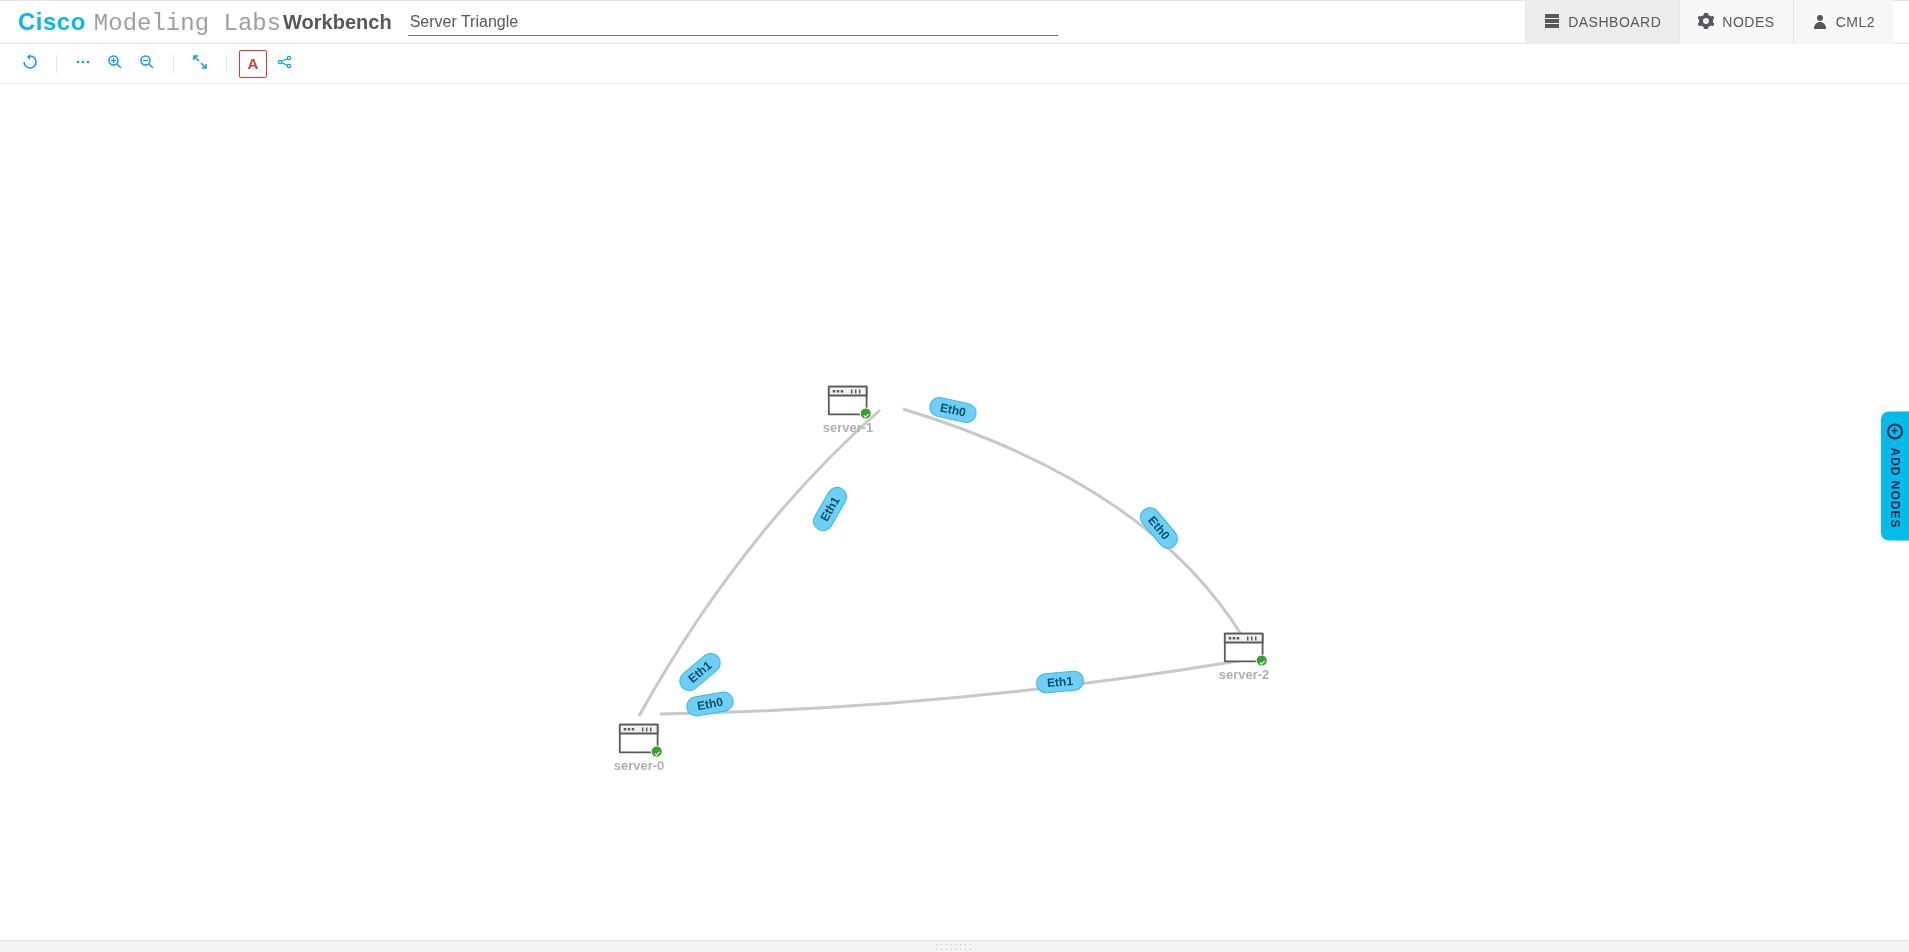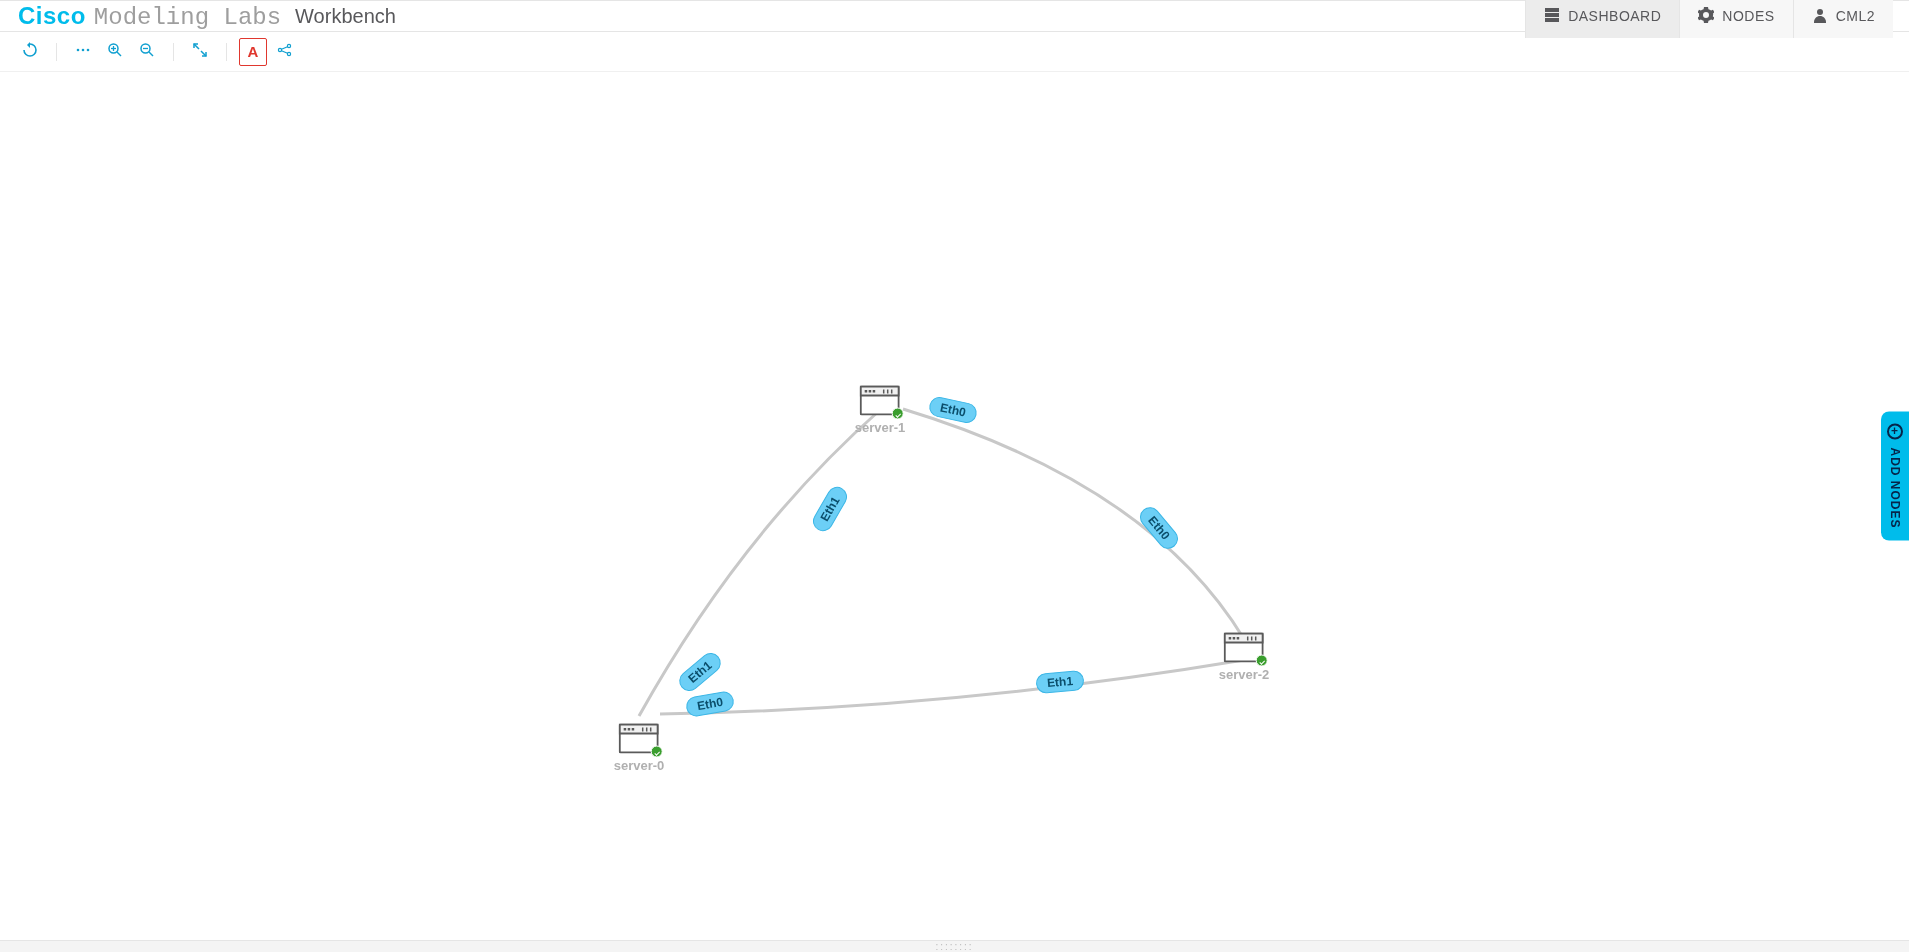--- a/index.html
+++ b/index.html
@@ -1,22 +1,22 @@
 <!DOCTYPE html>
 <html><head>
 <meta charset="utf-8">
 <style>
 * { box-sizing: border-box; margin: 0; padding: 0; }
 html, body { width: 100%; height: 100%; font-family: -apple-system, BlinkMacSystemFont, "Segoe UI", Helvetica, Arial, sans-serif; background: #fff; color: #58585b; overflow: hidden; }
 
-.header { display: flex; align-items: center; height: 32px; border-top: 1px solid #e5e5e5; border-bottom: 1px solid #e5e5e5; padding: 0 16px 0 18px; }
+.header { display: flex; align-items: center; height: 44px; border-top: 1px solid #e5e5e5; border-bottom: 1px solid #e5e5e5; padding: 0 16px 0 18px; }
 .brand { display: flex; align-items: baseline; gap: 6px; }
 .brand-cisco { color: #00bceb; font-weight: 800; font-size: 24px; letter-spacing: 0.5px; }
 .brand-ml { color: #9e9e9e; font-size: 24px; font-weight: 300; margin-left: 2px; font-family: Liberation Mono, monospace; }
-.workbench { color: #58585b; font-size: 20px; font-weight: 400; margin-left: 14px; }
+.workbench { color: #58585b; font-size: 20px; font-weight: 700; margin-left: 2px; }
 .lab-name-wrap { margin-left: 16px; flex: 0 0 650px; }
 .lab-name { width: 100%; border: none; border-bottom: 1px solid #707070; padding: 4px 2px; font-size: 16px; color: #58585b; background: transparent; outline: none; }
 .header-spacer { flex: 1; }
 .hbtn { display: inline-flex; align-items: center; gap: 8px; height: 44px; padding: 12px 18px; border-left: 1px solid #e5e5e5; background: #f7f7f7; color: #58585b; font-size: 14px; letter-spacing: 0.5px; cursor: pointer; user-select: none; }
 .hbtn.active { background: #ececec; }
 .hbtn svg { width: 16px; height: 16px; }
 
 .toolbar { display: flex; align-items: center; height: 40px; padding: 0 16px; gap: 4px; border-bottom: 1px solid #f0f0f0; }
 .tbtn { width: 28px; height: 28px; display: inline-flex; align-items: center; justify-content: center; color: #0f9fd0; cursor: pointer; border-radius: 2px; }
 .tbtn svg { width: 16px; height: 16px; }
@@ -46,20 +46,23 @@
 </style>
 </head>
 <body>
 
 <div class="header">
   <div class="brand">
     <span class="brand-cisco">Cisco</span>
     <span class="brand-ml">Modeling Labs</span>
   </div>
   <div class="workbench">Workbench</div>
+  <div class="lab-name-wrap">
+    <input class="lab-name" type="text" value="Server Triangle" style="">
+  </div>
   <div class="header-spacer"></div>
   <div class="hbtn active">
     <span>
       <svg viewBox="0 0 16 16">
           <rect x="1" y="1" width="14" height="4" fill="#58585b"></rect>
           <rect x="1" y="6" width="14" height="4" fill="#58585b"></rect>
           <rect x="1" y="11" width="14" height="4" fill="#58585b"></rect>
         </svg>
     </span>
     <span>DASHBOARD</span>
@@ -152,21 +155,21 @@
             <rect x="9" y="4.5" width="2.5" height="2.5" fill="#5a5a5a"></rect>
             <rect x="13" y="4.5" width="2.5" height="2.5" fill="#5a5a5a"></rect>
             <line x1="24" y1="4" x2="24" y2="8" stroke="#5a5a5a" stroke-width="1.5"></line>
             <line x1="28" y1="4" x2="28" y2="8" stroke="#5a5a5a" stroke-width="1.5"></line>
             <line x1="32" y1="4" x2="32" y2="8" stroke="#5a5a5a" stroke-width="1.5"></line>
           </svg>
           <div class="node-badge"></div>
         </div>
         <div class="node-label">server-0</div>
       </div>
-      <div class="node" style="left: 880px; top: 326px;">
+      <div class="node" style="left: 848px; top: 326px;">
         <div class="node-icon">
           <svg width="40" height="30" viewBox="0 0 40 30">
             <rect x="1" y="1" width="38" height="28" rx="1" fill="#fff" stroke="#5a5a5a" stroke-width="2"></rect>
             <rect x="1" y="1" width="38" height="9" fill="#f1f1f1" stroke="#5a5a5a" stroke-width="2"></rect>
             <rect x="5" y="4.5" width="2.5" height="2.5" fill="#5a5a5a"></rect>
             <rect x="9" y="4.5" width="2.5" height="2.5" fill="#5a5a5a"></rect>
             <rect x="13" y="4.5" width="2.5" height="2.5" fill="#5a5a5a"></rect>
             <line x1="24" y1="4" x2="24" y2="8" stroke="#5a5a5a" stroke-width="1.5"></line>
             <line x1="28" y1="4" x2="28" y2="8" stroke="#5a5a5a" stroke-width="1.5"></line>
             <line x1="32" y1="4" x2="32" y2="8" stroke="#5a5a5a" stroke-width="1.5"></line>

